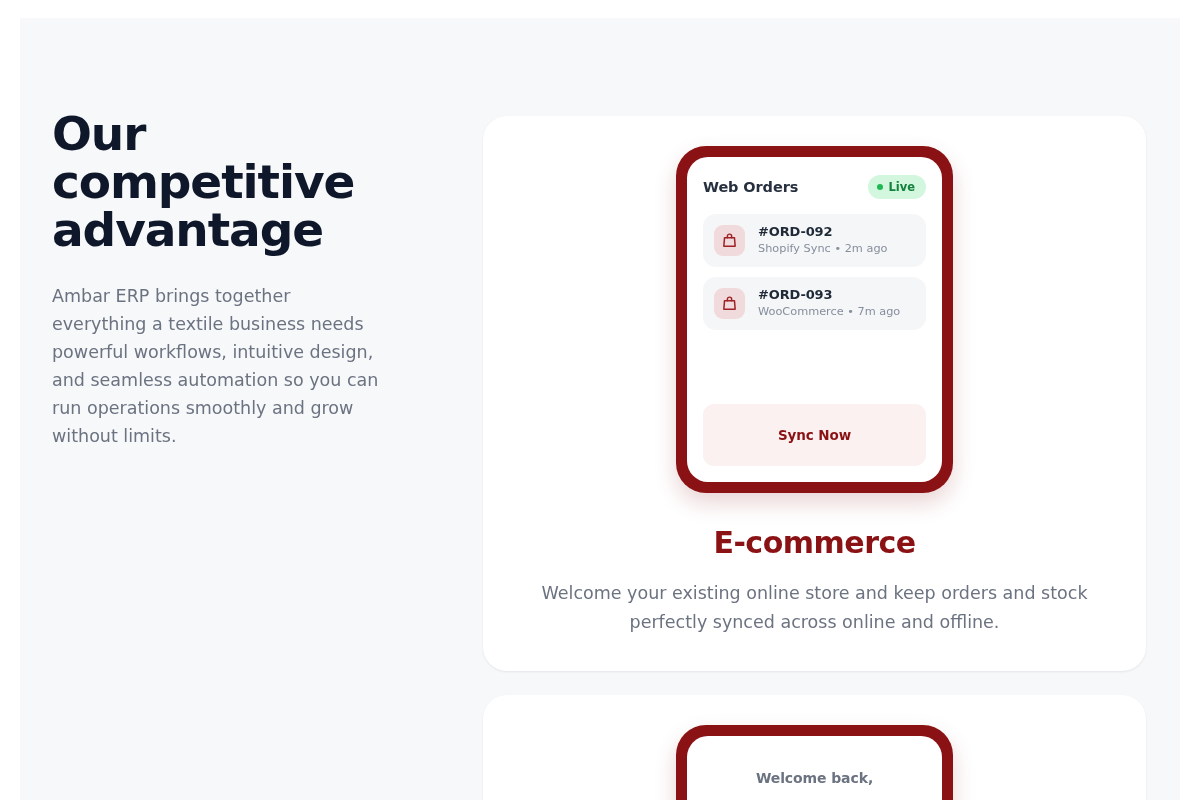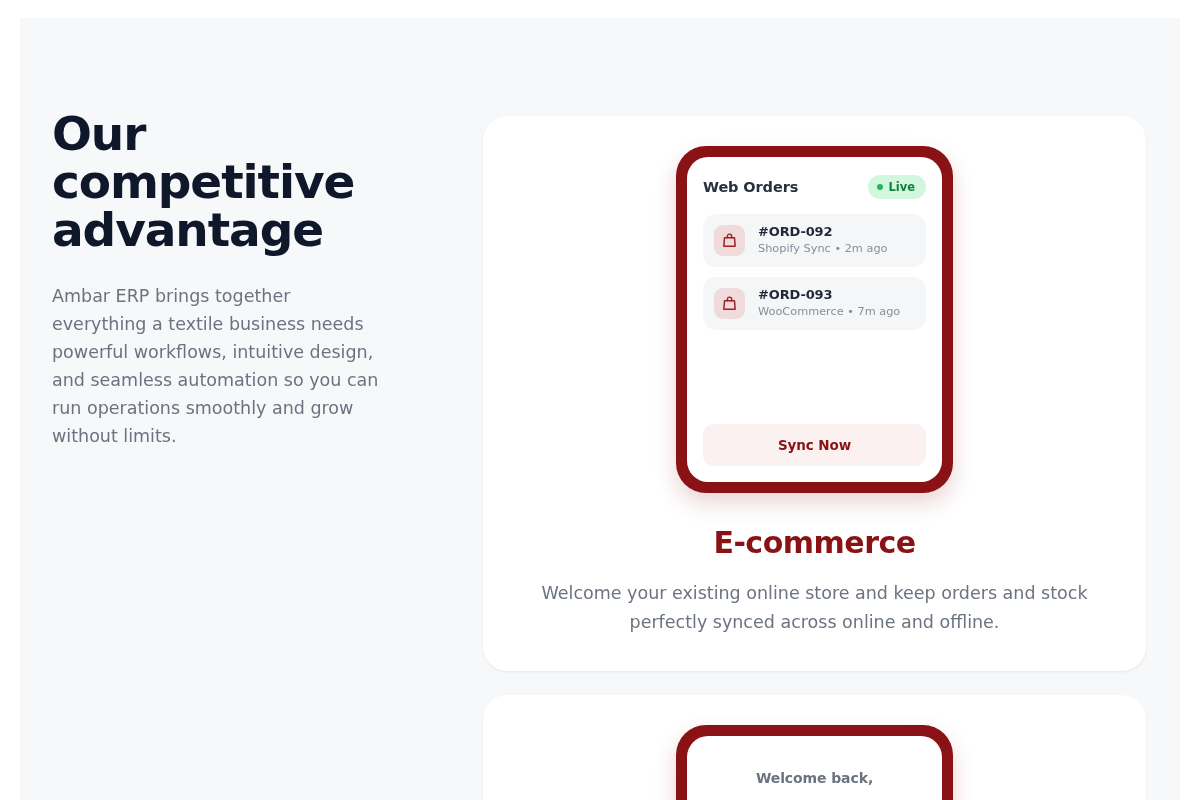--- a/index.html
+++ b/index.html
@@ -164,21 +164,21 @@
   .sync-btn {
     display: block;
     width: 100%;
     background: #fbf1f1;
     color: #8a1214;
     border: none;
     border-radius: 11px;
     font-family: inherit;
     font-size: 13.5px;
     font-weight: 700;
-    padding: 13px 0;
+    padding: 23px 0;
     text-align: center;
     cursor: pointer;
     letter-spacing: -0.1px;
   }
 
   
   .feature-title {
     margin-top: 32px;
     font-size: 30px;
     font-weight: 700;

